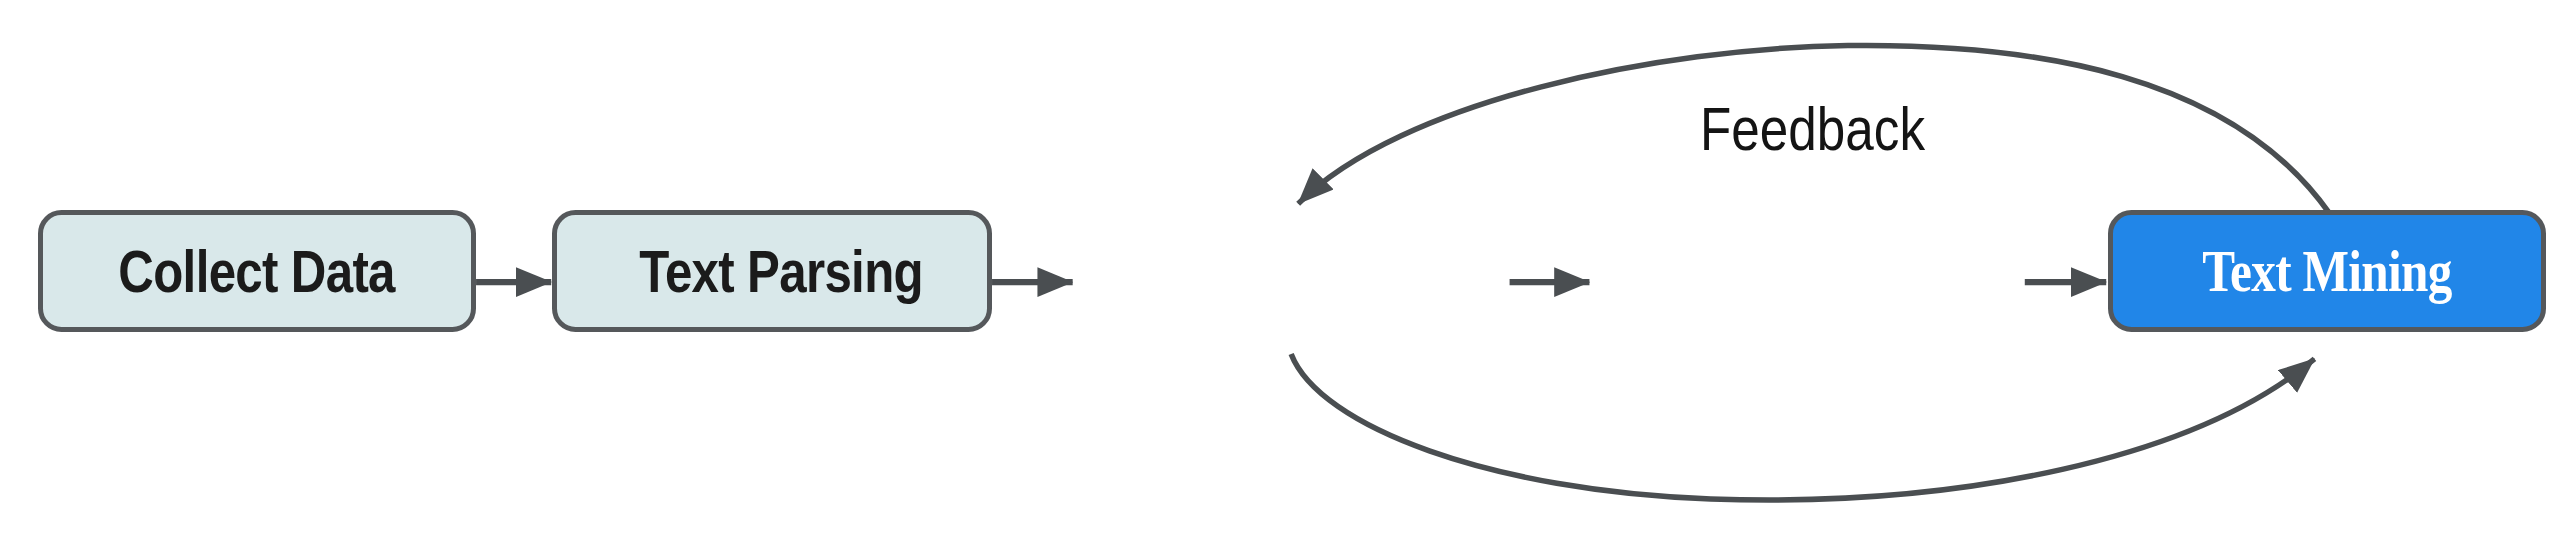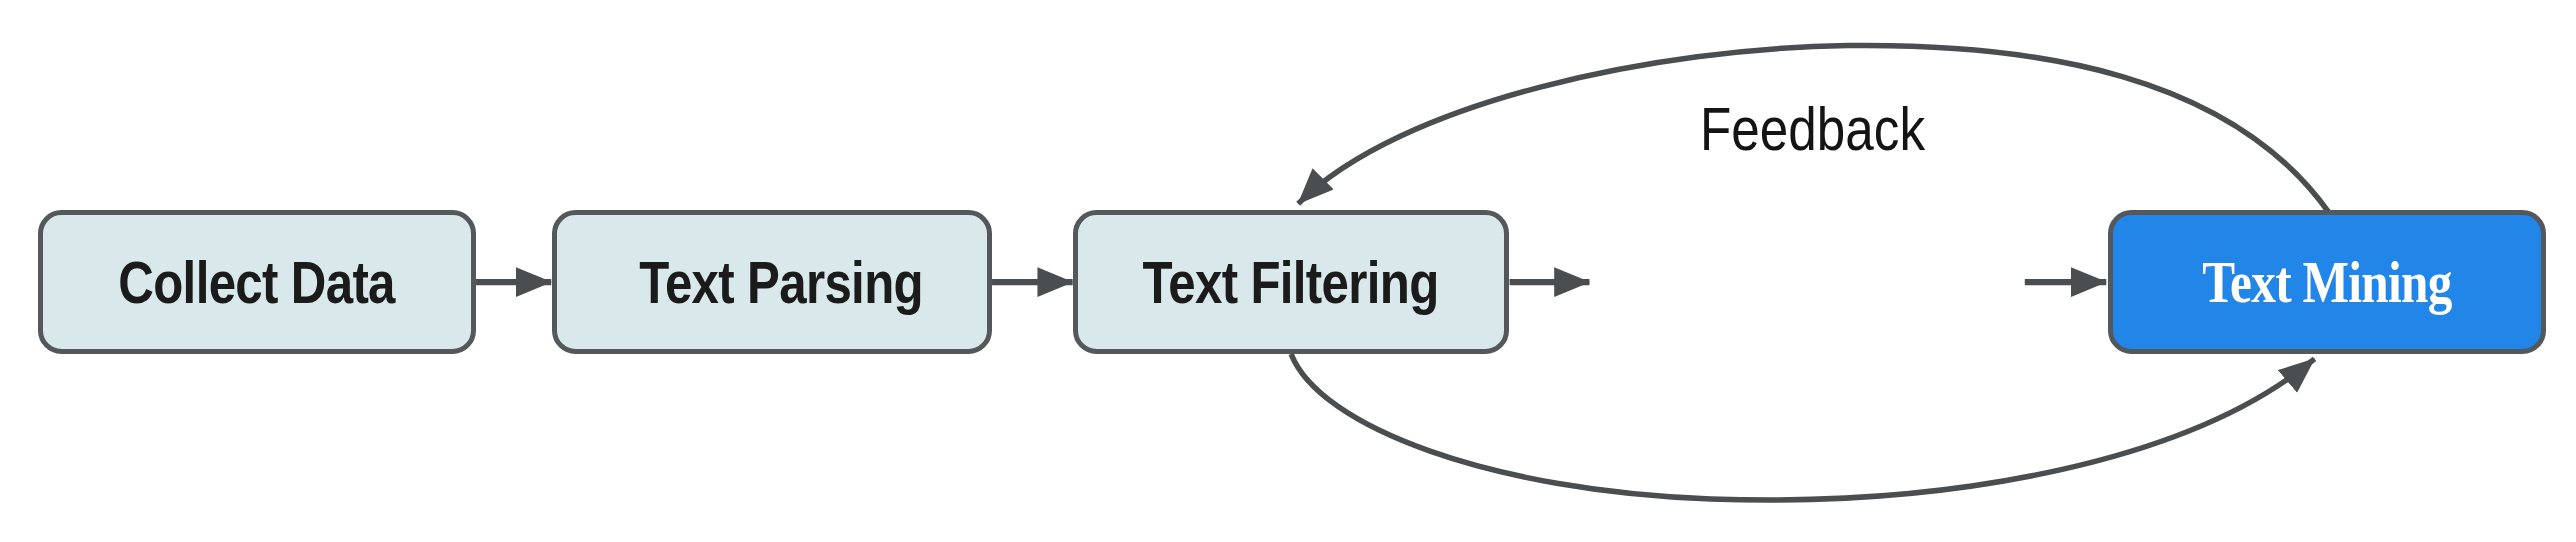--- a/index.html
+++ b/index.html
@@ -21,21 +21,21 @@
     position: absolute;
     left: 0;
     top: 0;
     width: 2576px;
     height: 543px;
     z-index: 1;
   }
   .node {
     position: absolute;
     top: 210px;
-    height: 144px;
+    height: 122px;
     box-sizing: border-box;
     border: 5.5px solid #55585b;
     border-radius: 23.5px;
     background: #d9e8ea;
     display: flex;
     align-items: center;
     justify-content: center;
     z-index: 2;
   }
   .node .label {
@@ -94,23 +94,20 @@
   </svg>
 
   <div class="node node-1">
     <span class="label">Collect Data</span>
   </div>
 
   <div class="node node-2">
     <span class="label">Text Parsing</span>
   </div>
 
-  <div class="node node-3">
-    <span class="label">Text Filtering</span>
-  </div>
 
 
   <div class="node node-5 highlight">
     <span class="label">Text Mining</span>
   </div>
 
   <div class="feedback-label">Feedback</div>
 
 </div>
 

